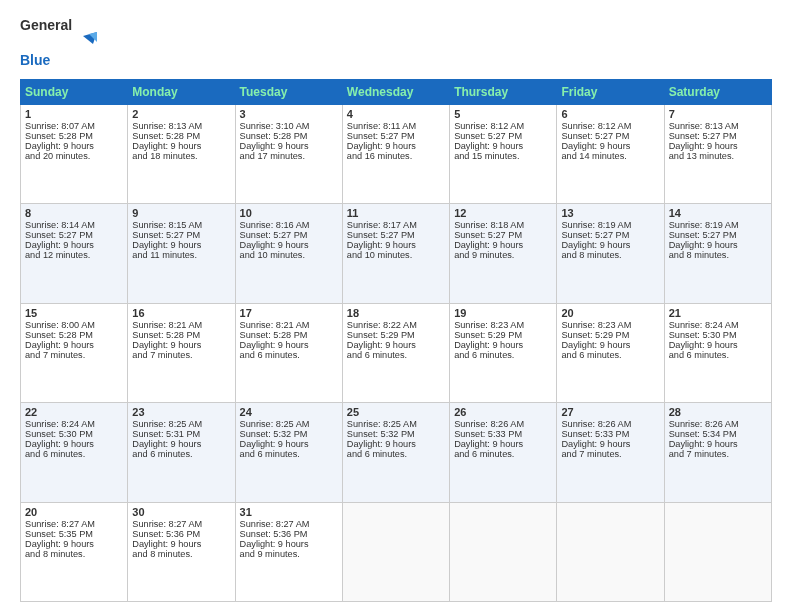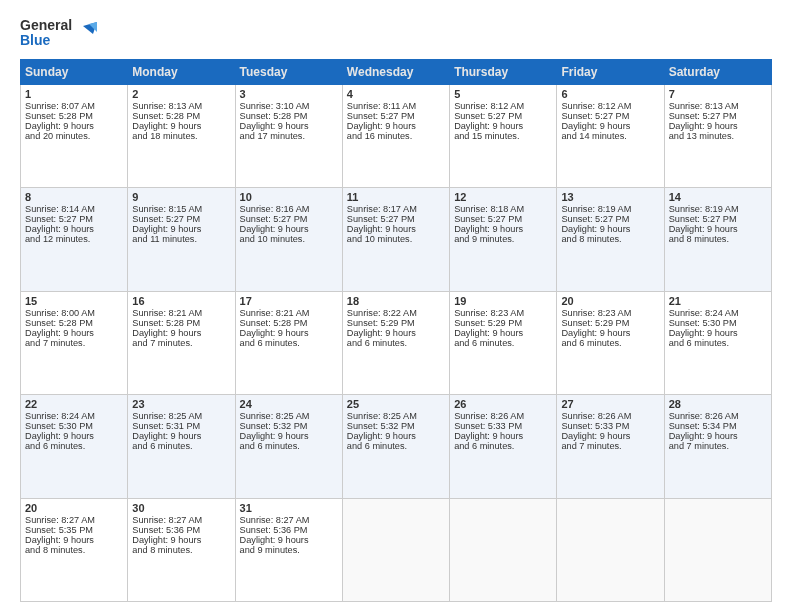--- a/index.html
+++ b/index.html
@@ -41,21 +41,21 @@
       color: #555;
     }
     .calendar {
       flex: 1;
       border-collapse: collapse;
       width: 100%;
       table-layout: fixed;
     }
     .calendar th {
       background-color: #1a6abf;
-      color: #e5e5e5;
+      color: #86efac;
       font-size: 12px;
       font-weight: bold;
       padding: 5px 4px;
       text-align: left;
       border: 1px solid #1a6abf;
     }
     .calendar td {
       vertical-align: top;
       border: 1px solid #ccc;
       padding: 3px 4px;
@@ -79,21 +79,21 @@
   </style>
 </head>
 <body>
 
 <div class="page">
   <div class="header">
     <div class="logo">
     <div style="display:flex;align-items:center;gap:3px;">
       <div style="line-height:1.1;">
         <div style="font-size:14px;font-weight:bold;color:#333;">General</div>
-        <div style="font-size:14px;font-weight:bold;color:#1a6abf;">Blue</div>
+        <div style="font-size:14px;font-weight:bold;color:#1a6abf;margin-top:20px;">Blue</div>
       </div>
       <svg width="22" height="22" viewBox="0 0 22 22">
         <polygon points="8,4 22,0 18,12" fill="#1a6abf"></polygon>
         <polygon points="14,2 22,0 22,10" fill="#5aaae8"></polygon>
       </svg>
     </div>
   </div>
     <div class="title-block">
       <div class="month-year"></div>
       <div class="location"></div>

